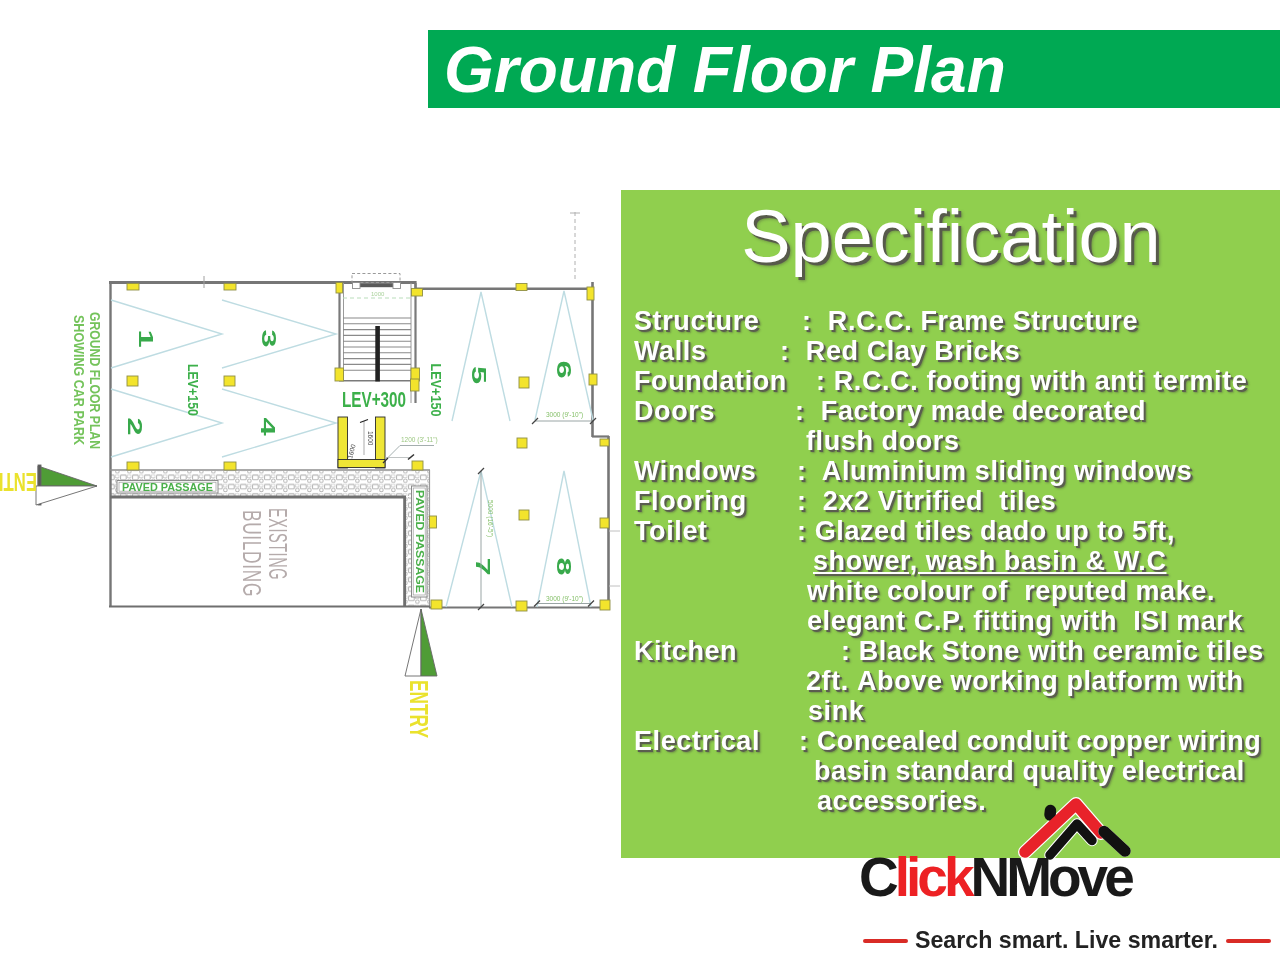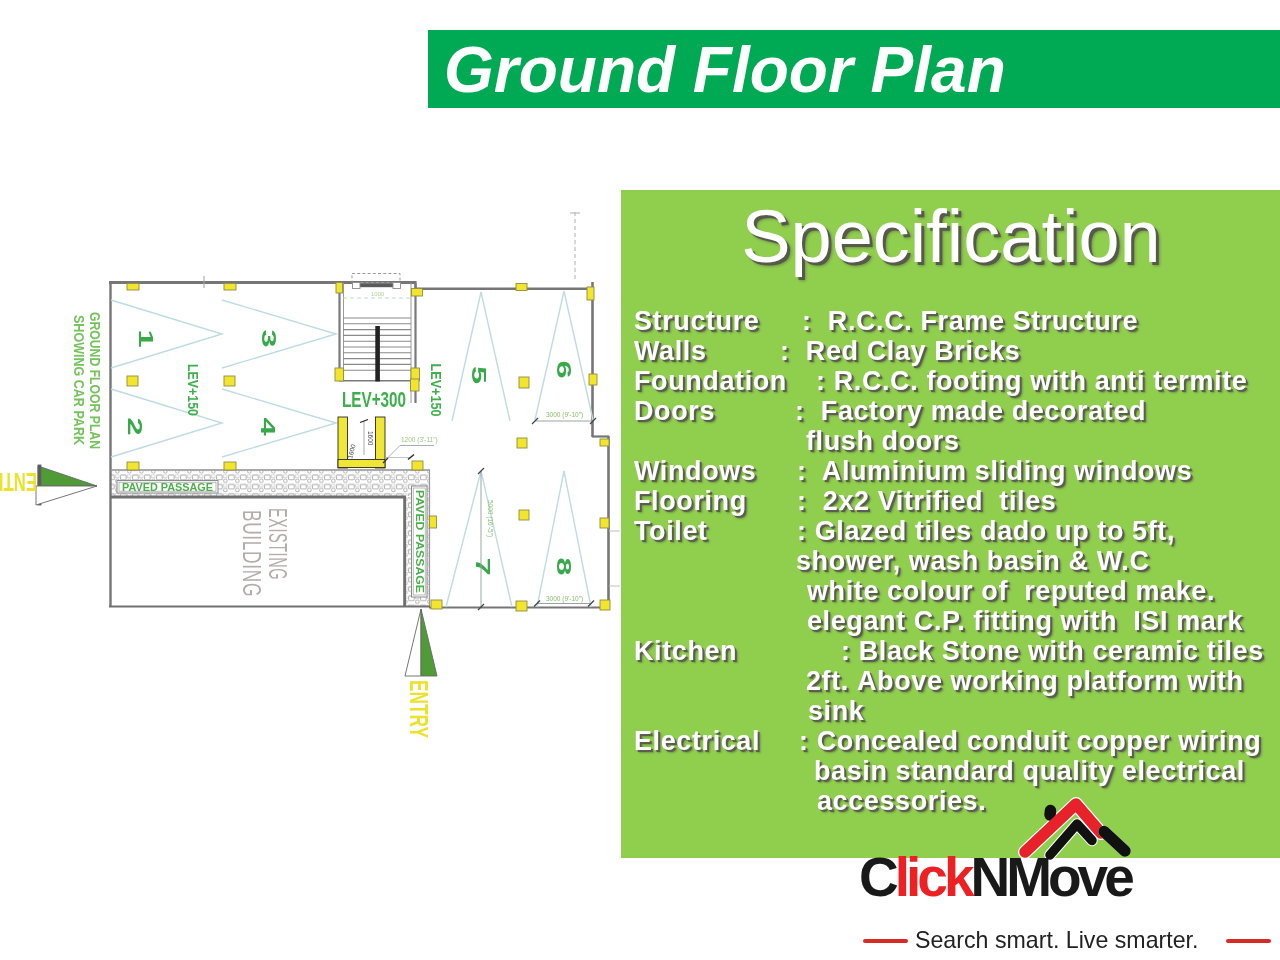--- a/index.html
+++ b/index.html
@@ -31,21 +31,21 @@
     <span class="v" style="left:172px;">flush doors</span>
   </div>
 
 <div class="specrow" style="top:456px;">Windows<span class="v" style="left:163px;text-align:center;">:&nbsp; Aluminium sliding windows</span></div>
 
 <div class="specrow" style="top:486px;">Flooring<span class="v" style="left:163px;">:&nbsp; 2x2 Vitrified&nbsp; tiles</span></div>
 
 <div class="specrow" style="top:516px;">Toilet<span class="v" style="left:163px;">:&nbsp;Glazed tiles dado up to&nbsp;5ft,</span></div>
 
 <div class="specrow" style="top:546px;">
-    <span class="v" style="left:162px;">shower, wash basin &amp; W.C</span>
+    <span class="v" style="left:179px;text-decoration:underline;">shower, wash basin &amp; W.C</span>
   </div>
 
 <div class="specrow" style="top:576px;">
     <span class="v" style="left:173px;">white colour of&nbsp; reputed make.</span>
   </div>
 
 <div class="specrow" style="top:606px;">
     <span class="v" style="left:173px;">elegant C.P. fitting&nbsp;with&nbsp; ISI mark</span>
   </div>
 
@@ -286,17 +286,17 @@
 <path d="M99,41.5 L120,61 M45,65 L72,34 L87,50.5" stroke="#fff" stroke-width="11.5"></path>
 
 <path d="M99,41.5 L120,61" stroke="#111" stroke-width="11.5"></path>
 
 <path d="M45,65 L72,34 L87,50.5" stroke="#111" stroke-width="9.5"></path>
 </g>
 </svg>
 
 <div class="abs" style="left:859px;top:845px;width:420px;font-weight:bold;font-size:55px;letter-spacing:-4px;color:#191919;white-space:nowrap;">C<span style="color:#ed2124;">lick</span>NMove</div>
 
-<div class="abs" style="left:915px;top:927px;font-weight:normal;font-size:23.2px;color:#222;letter-spacing:0px;">Search smart. Live smarter.</div>
+<div class="abs" style="left:915px;top:927px;font-weight:bold;font-size:23.2px;color:#222;letter-spacing:0px;">Search smart. Live smarter.</div>
 
 <div class="abs" style="left:863px;top:939px;width:45px;height:4px;background:#d92b26;border-radius:2px;"></div>
 
 <div class="abs" style="left:1226px;top:939px;width:45px;height:4px;background:#d92b26;border-radius:2px;"></div>
 
 </body></html>

